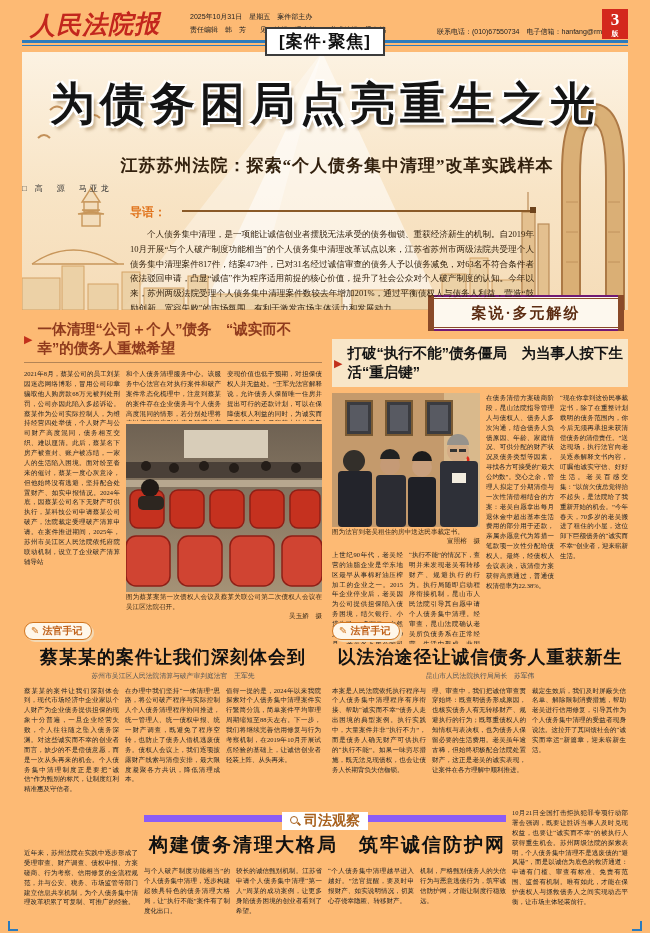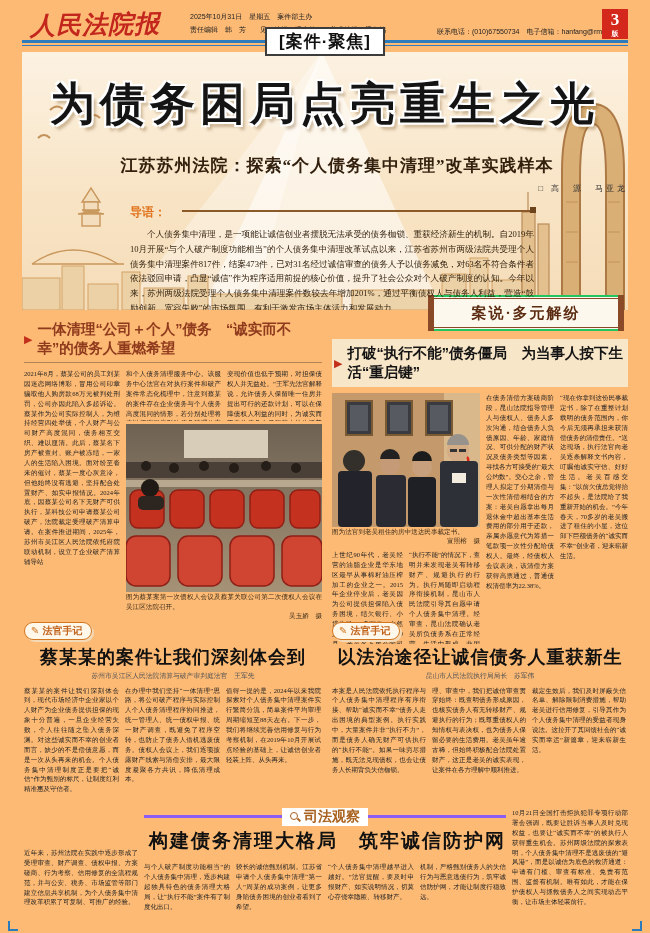--- a/index.html
+++ b/index.html
@@ -25,21 +25,21 @@
   
   .banner{position:absolute;top:52px;left:22px;right:22px;height:258px;
           background:linear-gradient(180deg,#fcf2e2 0%,#f8e4c5 55%,#f5dcb8 100%);overflow:hidden;}
   .banner svg.deco{position:absolute;left:0;top:0;width:100%;height:100%;}
   .main-headline{position:absolute;top:22px;left:0;right:0;text-align:center;z-index:3;
         font-size:45px;font-weight:900;letter-spacing:5px;color:#141414;
         font-family:"Liberation Sans","DejaVu Sans",sans-serif;
         text-shadow:-2px -2px 0 #fff,2px -2px 0 #fff,-2px 2px 0 #fff,2px 2px 0 #fff,4px 5px 3px rgba(120,80,30,.35);}
   .sub-headline{position:absolute;top:102px;left:0;right:0;text-align:center;z-index:3;
         font-size:17px;font-weight:bold;color:#33210e;letter-spacing:1px;padding-left:24px;}
-  .byline{position:absolute;top:131px;left:0;right:0;text-align:right;z-index:3;
+  .byline{position:absolute;top:131px;left:0;right:0;text-align:left;z-index:3;
         font-size:8px;color:#333;letter-spacing:3px;}
   .intro{position:absolute;top:150px;left:108px;width:404px;z-index:3;}
   .intro-label{color:#e0731c;font-weight:bold;font-size:12px;
         font-family:Liberation Sans, sans-serif;}
   .intro-rule-top{position:absolute;top:8px;left:52px;right:0;height:2px;background:#8a5a28;}
   .sq{position:absolute;width:6px;height:6px;background:#6d431c;}
   .intro-text{margin-top:6px;font-size:8.6px;line-height:1.72;color:#33220f;text-align:justify;
         text-justify:inter-ideograph;}
   .intro-text .ind{display:inline-block;width:17px;}
   
@@ -56,21 +56,21 @@
         padding-bottom:4px;letter-spacing:0px;}
   .left-body{display:flex;gap:6px;margin-top:6px;}
   .left-c1{width:96px;height:252px;}
   .left-rarea{width:196px;}
   .left-minis{display:flex;gap:6px;height:52px;overflow:hidden;margin-bottom:3px;}
   .left-minis .col{width:95px;height:52px;}
   .photoL{width:196px;height:168px;display:block;}
   
   .right-art{position:absolute;top:295px;left:332px;width:296px;}
   .kicker{position:relative;margin-left:96px;width:192px;height:32px;background:#fdf8ee;
-        border:2px solid #22c55e;box-shadow:inset 0 0 0 1px #fdf8ee, inset 0 0 0 2px #8a4a28;
+        border:2px solid #701a75;box-shadow:inset 0 0 0 1px #fdf8ee, inset 0 0 0 2px #8a4a28;
         display:flex;align-items:center;justify-content:center;text-align:right;}
   .kicker:before,.kicker:after{content:"";position:absolute;top:-2px;bottom:-2px;width:6px;background:#8a4a28;}
   .kicker:before{left:-2px;} .kicker:after{right:-2px;}
   .kicker span{font-size:15px;font-weight:bold;color:#5c2c12;letter-spacing:2px;}
   .right-art .art-headline{margin-top:8px;background:#f8e6c8;padding:5px 2px;font-size:14.5px;color:#141414;}
   .right-body{display:flex;gap:6px;margin-top:6px;}
   .r-left{width:148px;}
   .photoR{width:148px;height:134px;display:block;}
   .r-minis{display:flex;gap:6px;margin-top:4px;}
   .r-minis .col{width:71px;height:94px;}
@@ -84,21 +84,21 @@
   .note-headline{text-align:center;font-size:18px;font-weight:bold;color:#111;margin:5px 0 2px;
         font-family:"Liberation Sans","DejaVu Sans",sans-serif;letter-spacing:1px;}
   .note-byline{text-align:center;font-size:6.8px;color:#555;margin-bottom:5px;}
   .note-cols{display:flex;gap:6px;}
   .note-left-box{top:620px;left:24px;width:298px;}
   .note-left-box .col{width:95px;height:124px;}
   .note-right-box{top:620px;left:332px;width:296px;}
   .note-right-box .col{width:94px;height:118px;}
   
   .observer{position:absolute;top:806px;left:144px;width:362px;}
-  .obs-rule{position:relative;border-top:3px solid #8b5cf6;margin-top:9px;}
+  .obs-rule{position:relative;border-top:7px solid #8b5cf6;margin-top:9px;}
   .obs-tag{position:absolute;left:50%;top:-10px;transform:translateX(-50%);background:#fff;padding:0 8px;
         display:flex;align-items:center;gap:4px;color:#a8611d;font-weight:bold;font-size:14px;
         font-family:"Liberation Sans","DejaVu Sans",sans-serif;white-space:nowrap;}
   .mag{position:relative;width:10px;height:10px;display:inline-block;}
   .mag:before{content:"";position:absolute;left:0;top:0;width:6px;height:6px;border:1.6px solid #a8611d;border-radius:50%;}
   .mag:after{content:"";position:absolute;left:7px;top:7px;width:4px;height:1.8px;background:#a8611d;transform:rotate(45deg);}
   .obs-headline{text-align:right;font-size:19px;font-weight:bold;color:#111;margin:10px 0 8px;
         font-family:"Liberation Sans","DejaVu Sans",sans-serif;letter-spacing:2px;}
   .obs-cols{display:flex;gap:6px;}
   .obs-cols .col{width:86px;height:56px;}

